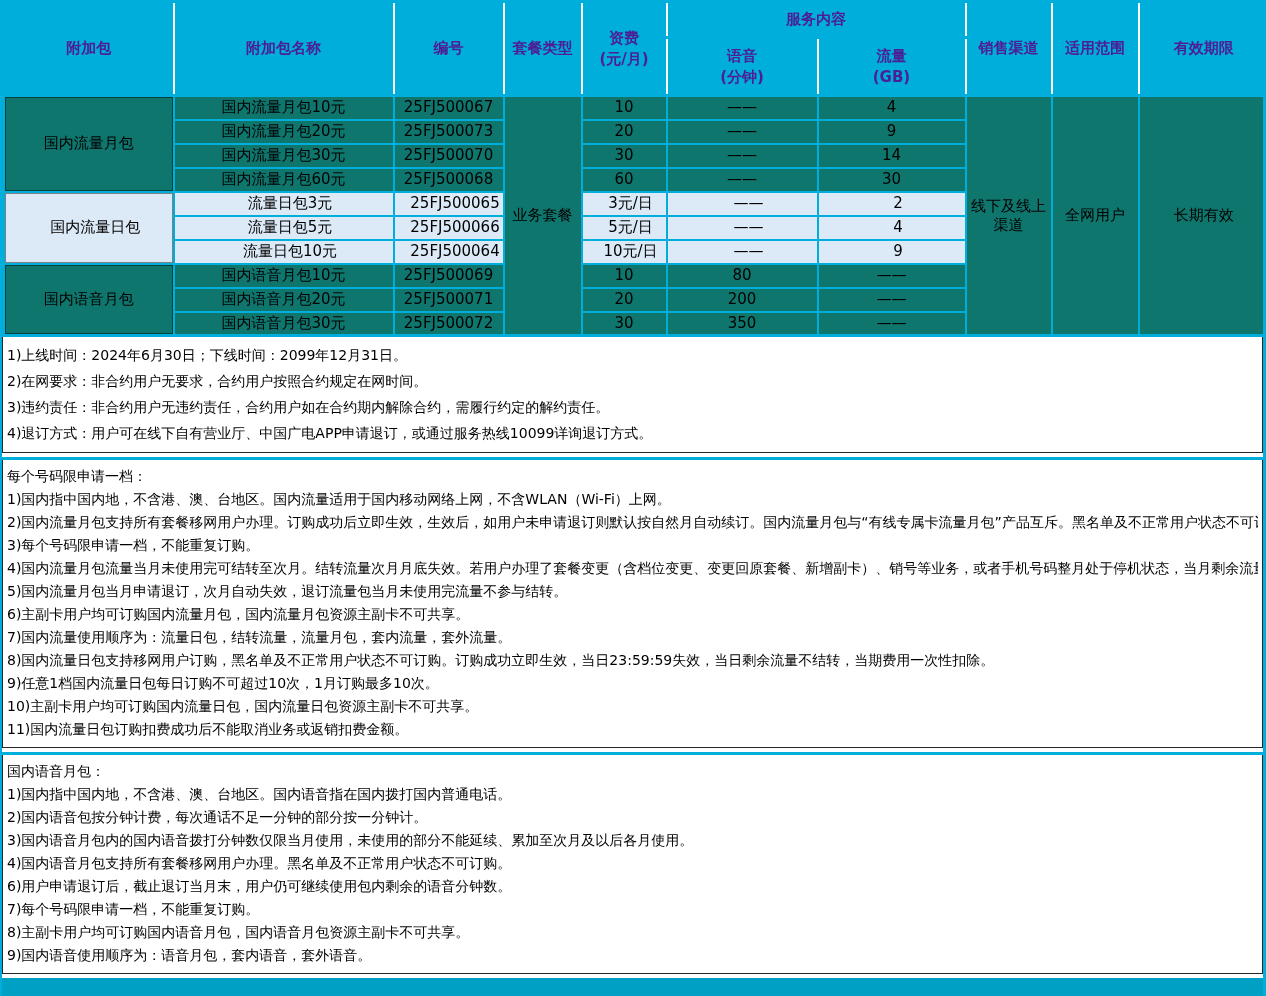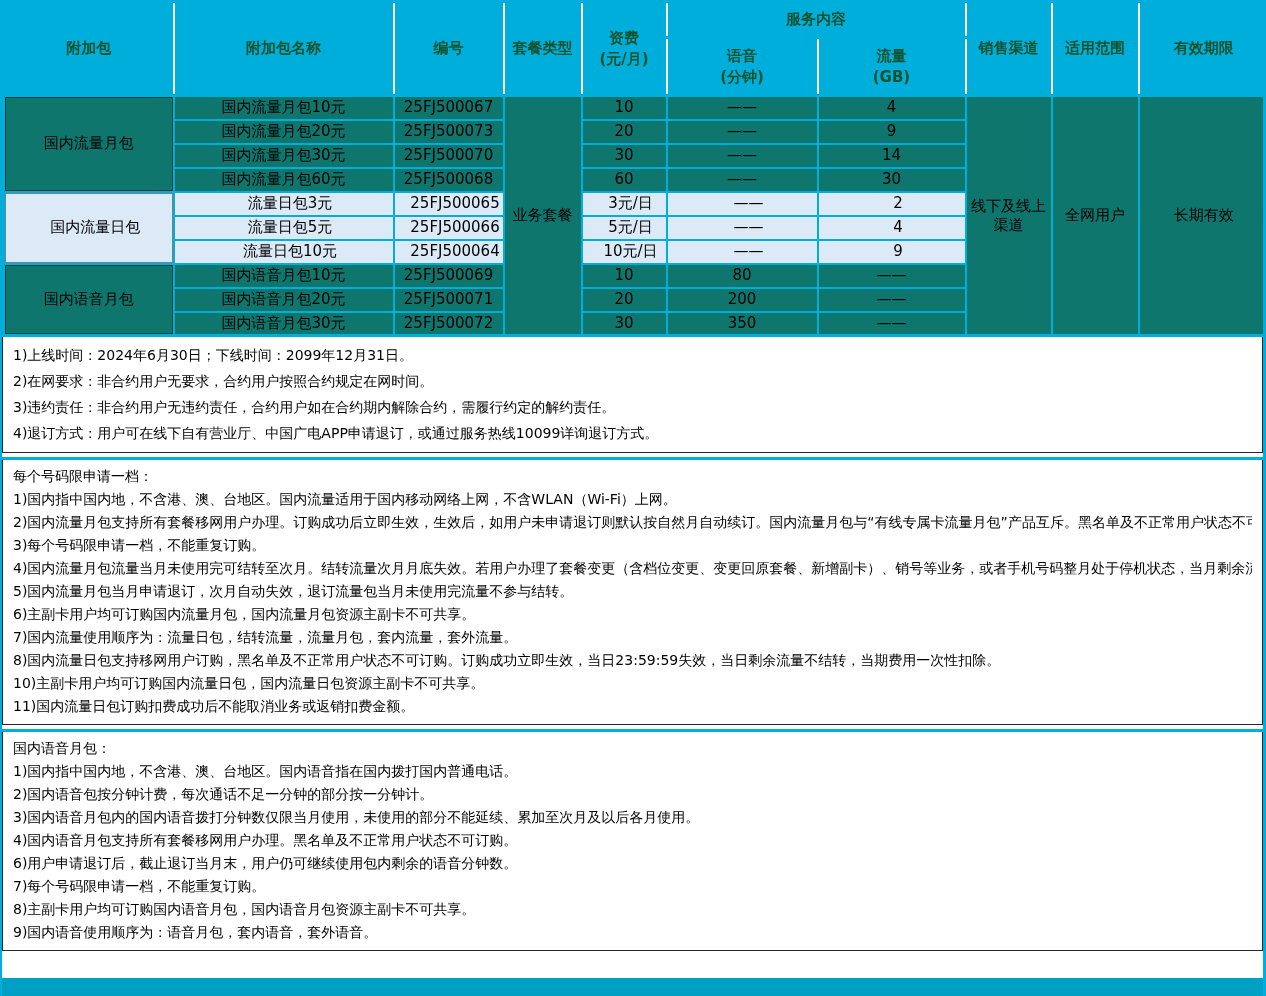--- a/index.html
+++ b/index.html
@@ -9,29 +9,29 @@
   }
   *{box-sizing:border-box;margin:0;padding:0;}
   body{margin:0;background:#fff;}
   .page{
     width:1266px;height:996px;position:relative;overflow:hidden;background:#fff;
     border-left:2px solid var(--accent);border-right:3px solid var(--accent);
     font-family:"DejaVu Sans","Liberation Sans",sans-serif;color:#000;
   }
   table.pkg{border-collapse:collapse;width:100%;table-layout:fixed;border:3px solid var(--accent);}
   .pkg th,.pkg td{text-align:center;vertical-align:middle;overflow:hidden;}
-  .pkg thead th{background:var(--accent);color:#14532d;font-weight:bold;font-size:15px;border:2px solid #fff;line-height:1.35;margin-left:37px;}
+  .pkg thead th{background:var(--accent);color:#4c1d95;font-weight:bold;font-size:15px;border:2px solid #fff;line-height:1.35;margin-left:37px;}
   .pkg thead tr.tier1 th{height:36px;}
   .pkg thead tr.tier2 th{height:58px;}
   .pkg thead th{border-top:3px solid var(--accent);}
   .pkg thead tr.tier2 th,.pkg thead th[rowspan]{border-bottom:3px solid var(--accent);}
   .pkg tbody td{border:2px solid var(--accent);font-size:15px;height:24px;padding:0 2px;background:#0f766e;line-height:1.25;}
   .pkg tbody td.grp{box-shadow:inset 0 0 0 1px rgba(0,0,0,0.45);}
   .pkg tbody tr.alt td.shade{background:var(--rowalt);padding-left:15px;}
-  .note{border:1px solid #262626;border-top:none;padding:5px 10px 6px;font-size:14px;}
+  .note{border:1px solid #262626;border-top:none;padding:5px 4px 6px;font-size:14px;}
   .note .line{white-space:nowrap;overflow:hidden;}
   .note-general .line{line-height:26px;}
   .note-data .line,.note-data .title{line-height:23px;}
   .note-voice .line,.note-voice .title{line-height:23px;}
   .note .title{white-space:nowrap;}
   .sep{height:3px;background:var(--accent);margin-top:4px;}
   .bottom-bar{position:absolute;left:0;right:0;bottom:0;height:18px;background:var(--bar);}
 </style>
 </head>
 <body>
@@ -170,20 +170,21 @@
   <div class="note note-data">
     <div class="title">每个号码限申请一档：</div>
     <div class="line">1)国内指中国内地，不含港、澳、台地区。国内流量适用于国内移动网络上网，不含WLAN（Wi-Fi）上网。</div>
     <div class="line">2)国内流量月包支持所有套餐移网用户办理。订购成功后立即生效，生效后，如用户未申请退订则默认按自然月自动续订。国内流量月包与“有线专属卡流量月包”产品互斥。黑名单及不正常用户状态不可订购。</div>
     <div class="line">3)每个号码限申请一档，不能重复订购。</div>
     <div class="line">4)国内流量月包流量当月未使用完可结转至次月。结转流量次月月底失效。若用户办理了套餐变更（含档位变更、变更回原套餐、新增副卡）、销号等业务，或者手机号码整月处于停机状态，当月剩余流量将无法结转。</div>
     <div class="line">5)国内流量月包当月申请退订，次月自动失效，退订流量包当月未使用完流量不参与结转。</div>
     <div class="line">6)主副卡用户均可订购国内流量月包，国内流量月包资源主副卡不可共享。</div>
     <div class="line">7)国内流量使用顺序为：流量日包，结转流量，流量月包，套内流量，套外流量。</div>
     <div class="line">8)国内流量日包支持移网用户订购，黑名单及不正常用户状态不可订购。订购成功立即生效，当日23:59:59失效，当日剩余流量不结转，当期费用一次性扣除。</div>
+    <div class="line">9)任意1档国内流量日包每日订购不可超过10次，1月订购最多10次。</div>
     <div class="line">10)主副卡用户均可订购国内流量日包，国内流量日包资源主副卡不可共享。</div>
     <div class="line">11)国内流量日包订购扣费成功后不能取消业务或返销扣费金额。</div>
   </div>
 
   <div class="sep"></div>
 
   <div class="note note-voice">
     <div class="title">国内语音月包：</div>
     <div class="line">1)国内指中国内地，不含港、澳、台地区。国内语音指在国内拨打国内普通电话。</div>
     <div class="line">2)国内语音包按分钟计费，每次通话不足一分钟的部分按一分钟计。</div>

